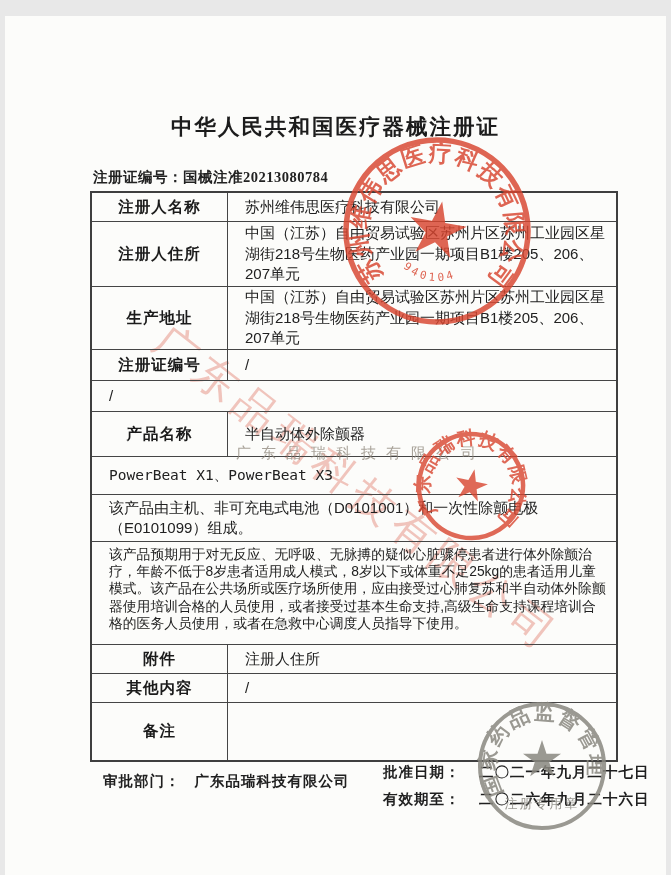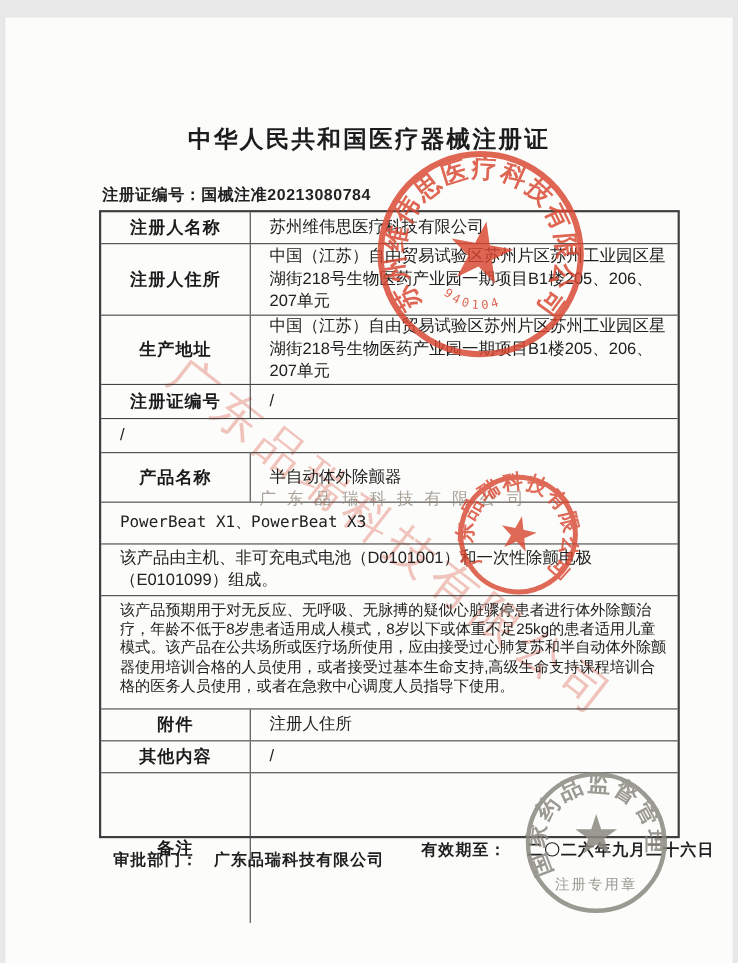--- a/index.html
+++ b/index.html
@@ -9,28 +9,28 @@
     font-family:"Liberation Sans","DejaVu Sans",sans-serif;
     color:#262626;
   }
   .doc-title{
     position:absolute; left:0; top:96px; width:100%;
     text-align:center; font-size:21.5px; font-weight:700;
     letter-spacing:2px; color:#1c1c1c;
   }
   .cert-no{
     position:absolute; left:88px; top:152px;
-    font-size:14.5px; font-weight:600; color:#222; letter-spacing:.5px;
+    font-size:14.5px; font-weight:600; color:#222; letter-spacing:.5px;font-family:Liberation Serif, serif;
   }
   .cert-table{
     position:absolute; left:85px; top:175px; width:528px;
     border:2px solid #3f3f3f; box-sizing:border-box;
   }
   .row{display:flex; box-sizing:border-box; border-bottom:1px solid #454545;}
-  .row:last-child{border-bottom:none;flex-direction:column;}
+  .row:last-child{border-bottom:none;}
   .row:nth-child(1){height:29px}
   .row:nth-child(2){height:65px}
   .row:nth-child(3){height:63px}
   .row:nth-child(4){height:31px}
   .row:nth-child(5){height:31px}
   .row:nth-child(6){height:45px}
   .row:nth-child(7){height:38px}
   .row:nth-child(8){height:47px}
   .row:nth-child(9){height:103px}
   .row:nth-child(10){height:29px}
@@ -139,20 +139,24 @@
     </div>
   </div>
 
   <div class="wm-gray">广东品瑞科技有限公司</div>
 
   <div class="footer-dept">
     <span>审批部门：</span><span class="val">广东品瑞科技有限公司</span>
   </div>
   <div class="footer-dates">
     <div class="line">
+      <span class="lab">批准日期：</span>
+      <span class="val">二〇二一年九月二十七日</span>
+    </div>
+    <div class="line">
       <span class="lab">有效期至：</span>
       <span class="val">二〇二六年九月二十六日</span>
     </div>
   </div>
 
   <svg class="stamp stamp-company" width="200" height="200" viewBox="0 0 200 200">
     <g transform="rotate(10 100 100)" fill="none" stroke="#d8452f">
       <circle cx="100" cy="100" r="91" stroke-width="5.5"></circle>
       <path id="arcCompany" d="M 55 153.6 A 70 70 0 1 1 145 153.6" stroke="none"></path>
       <path id="arcCompanyCode" d="M 61.7 132.1 A 50 50 0 0 0 138.3 132.1" stroke="none"></path>

